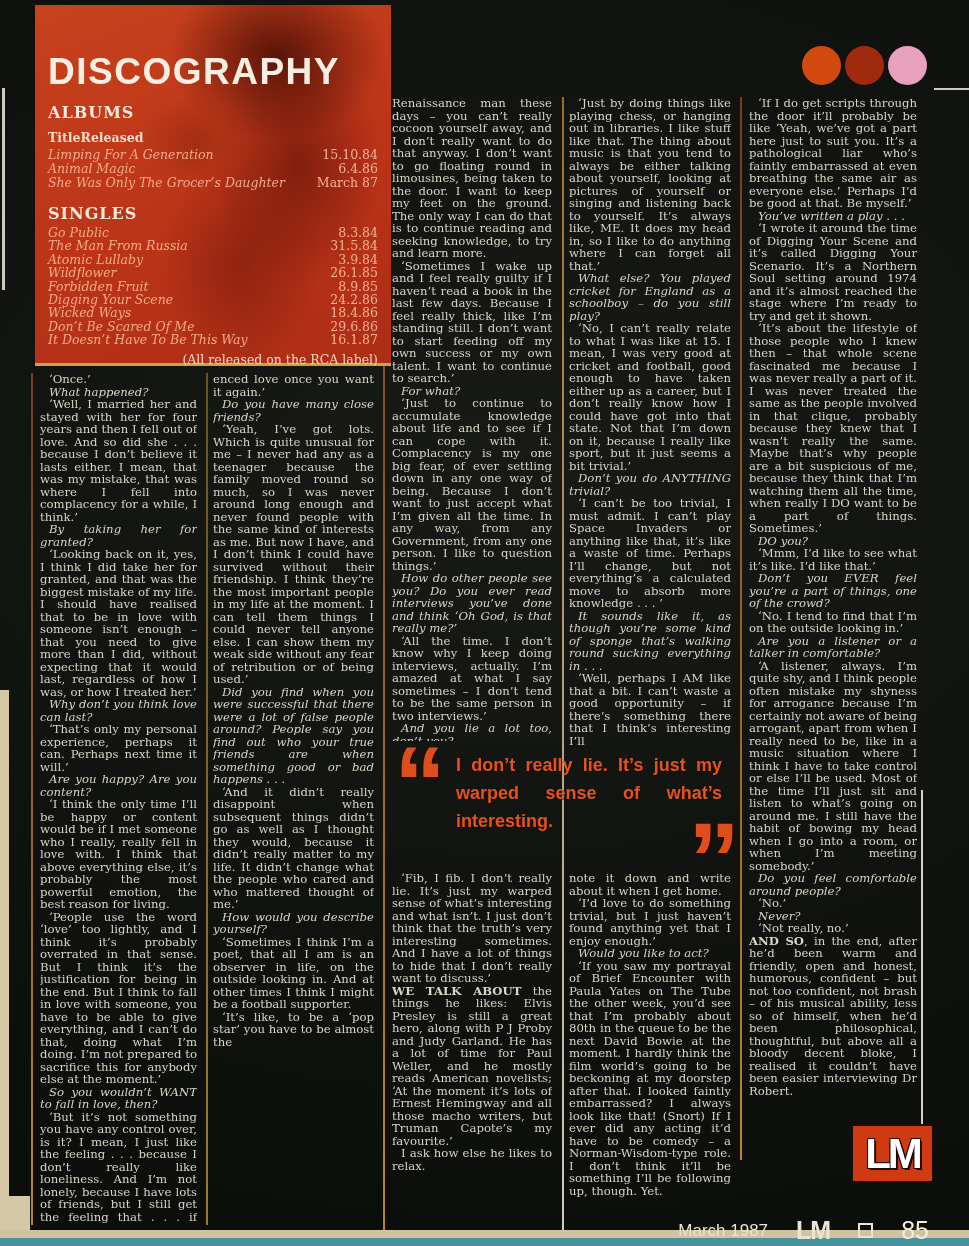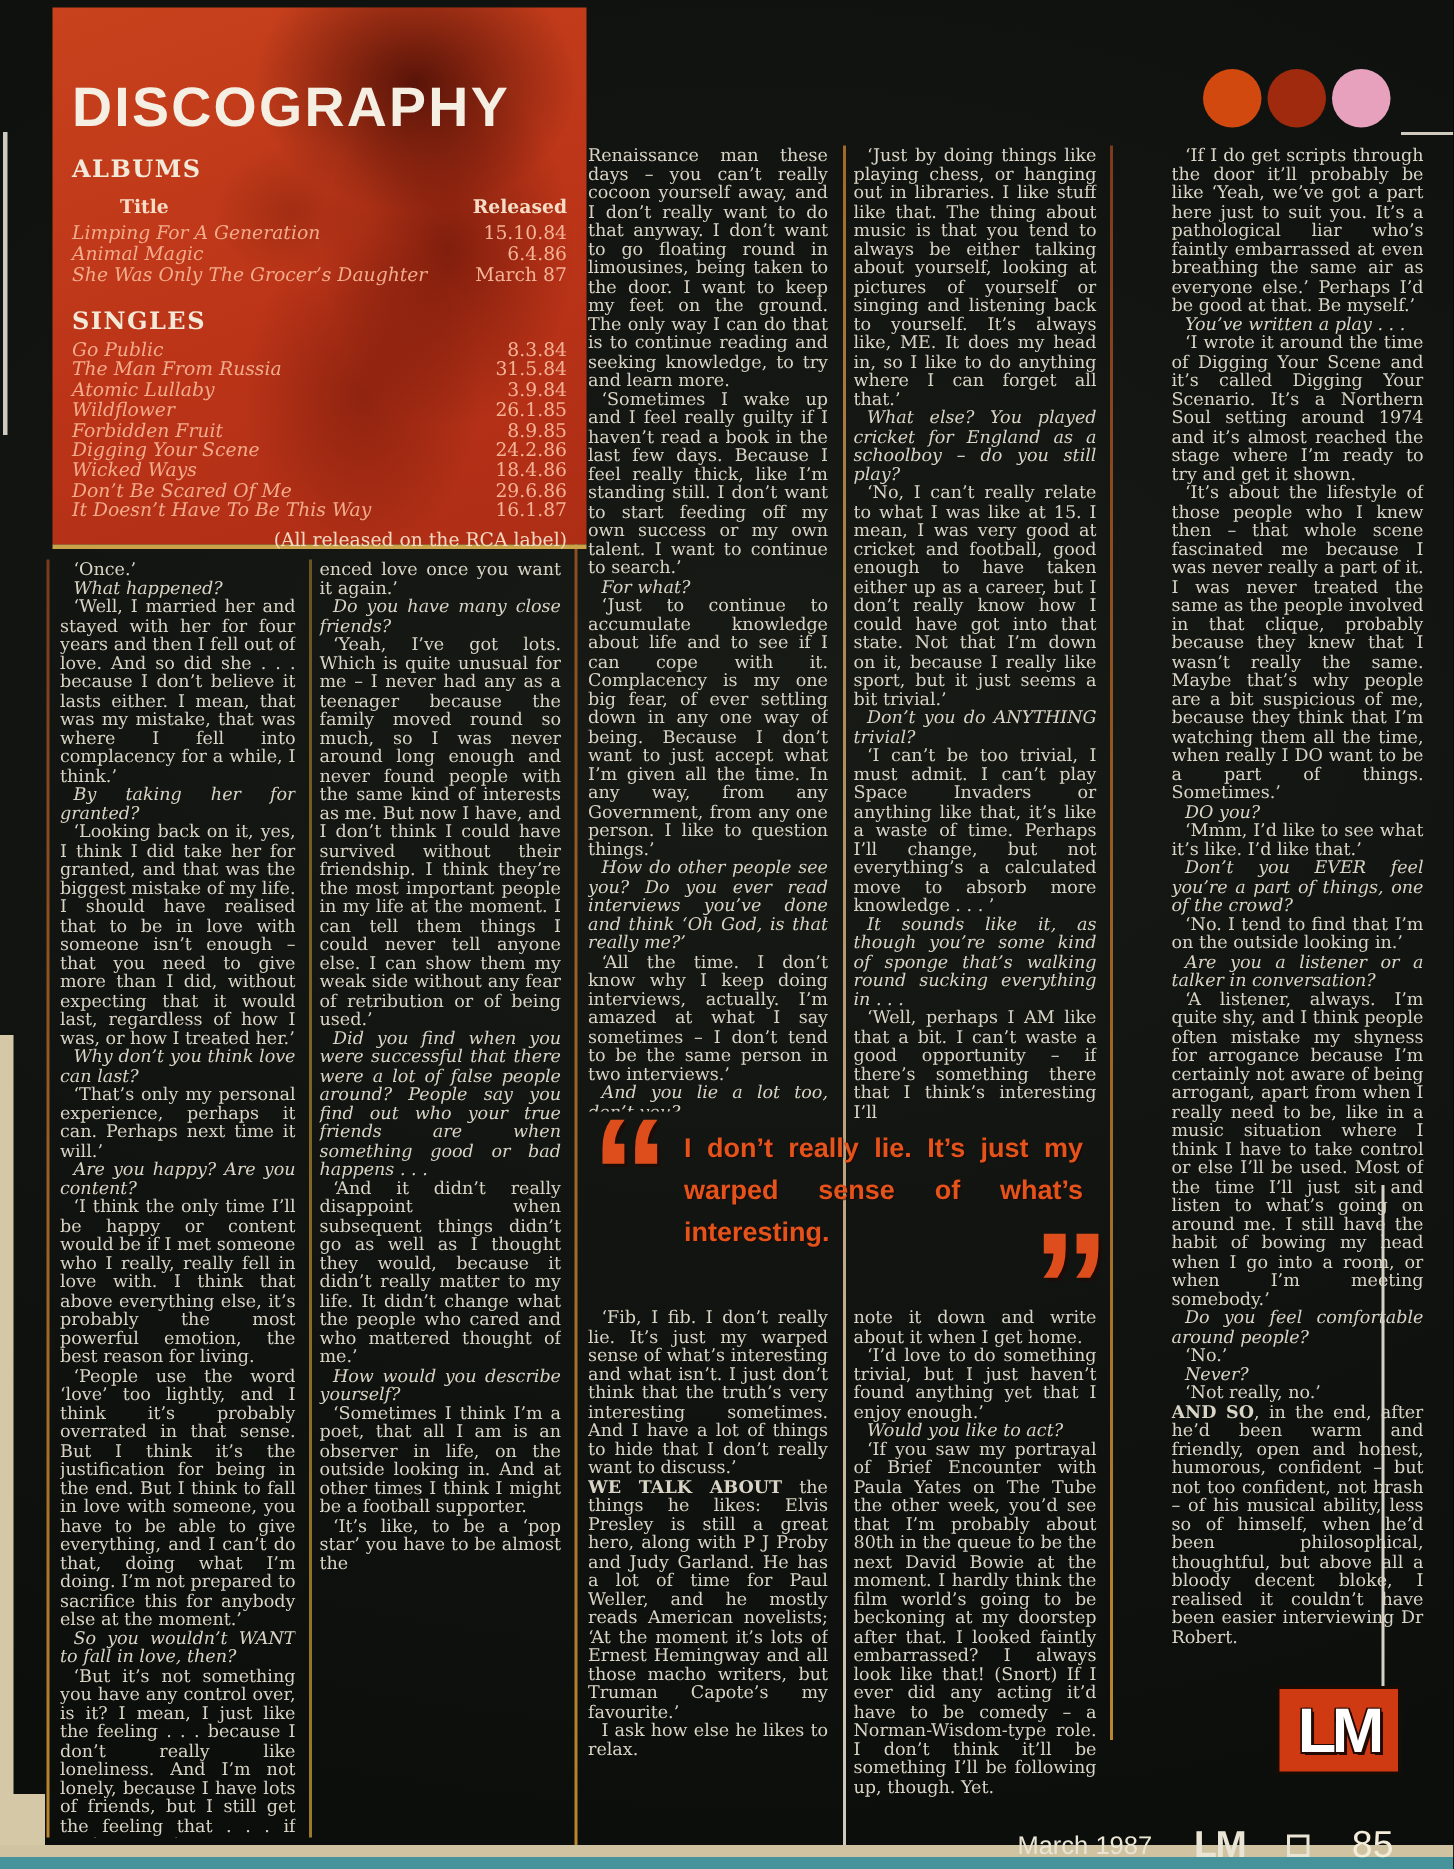--- a/index.html
+++ b/index.html
@@ -15,22 +15,22 @@
       radial-gradient(150px 120px at 68% 14%, rgba(55,7,2,.75), rgba(55,7,2,0) 72%),
       radial-gradient(120px 170px at 74% 45%, rgba(80,12,4,.55), rgba(80,12,4,0) 70%),
       radial-gradient(110px 150px at 58% 72%, rgba(95,18,6,.45), rgba(95,18,6,0) 72%),
       radial-gradient(70px 60px at 45% 38%, rgba(120,30,10,.4), transparent 75%);}
   .disco-title{position:relative;margin:0;padding-top:48px;font:800 37px/1 "Liberation Sans",sans-serif;
                color:#f5efe3;letter-spacing:1.5px;}
   .disco-h2{position:relative;margin:0;font-family:"DejaVu Serif",serif;font-weight:bold;
             color:#f3e9d9;font-size:16px;letter-spacing:1px;}
   .albums-h{margin-top:13px;}
   .singles-h{margin-top:14px;}
-  .disc-tablehead{position:relative;display:flex;justify-content:space-between;margin-top:9px;
-                  font:bold 12.5px/14px "DejaVu Serif",serif;color:#f7ddc6;margin-left:32px;}
+  .disc-tablehead{position:relative;display:flex;justify-content:flex-start;margin-top:9px;
+                  font:bold 12.5px/14px "DejaVu Serif",serif;color:#f7ddc6;}
   .disc-rows{position:relative;margin-top:3px;}
   .disc-row{display:flex;justify-content:space-between;font:italic 12.5px/14px "DejaVu Serif",serif;color:#f2ab8b;}
   .disc-row .disc-date{font-style:normal;color:#f4b396;}
   .singles-rows .disc-row{line-height:13.4px;}
   .rca-note{position:relative;text-align:right;margin-top:5px;font:12.5px "DejaVu Serif",serif;color:#f6d9c0;}
 
   
   .dots{position:absolute;left:802px;top:46px;display:flex;}
   .dot{width:39px;height:39px;border-radius:50%;margin-right:4px;}
   .dot-o{background:#d1490f;}
@@ -43,21 +43,21 @@
   .col p{margin:0;text-indent:9px;}
   .col p.cont,.col p.lead{text-indent:0;}
   .col p.q{font-style:italic;}
   .col p b{font-weight:bold;font-style:normal;}
   #col1{left:40px;top:373px;width:157px;height:852px;}
   #col2{left:213px;top:373px;width:161px;height:852px;}
   #col3a{left:392px;top:97px;width:160px;height:644px;}
   #col3b{left:392px;top:872px;width:160px;height:356px;}
   #col4a{left:569px;top:97px;width:162px;height:662px;}
   #col4b{left:569px;top:872px;width:162px;height:356px;}
-  #col5{left:749px;top:97px;width:168px;height:1068px;margin-left:32px;}
+  #col5{left:749px;top:97px;width:168px;height:1068px;}
 
   
   .pullquote{position:absolute;left:392px;top:737px;width:348px;height:132px;}
   .open-quote,.close-quote{position:absolute;font:900 104px/0.9 "Liberation Sans",sans-serif;
       color:#dd4e1c;text-shadow:2px 2px 0 rgba(40,5,0,.55);}
   .open-quote{left:2px;top:0px;}
   .close-quote{right:0px;bottom:-38px;}
   .pq-text{position:absolute;left:64px;top:14px;width:266px;margin:0;
       font:bold 18px/28px "Liberation Sans",sans-serif;color:#e5531b;text-align:justify;
       text-shadow:1px 1px 0 rgba(30,4,0,.6);word-spacing:3px;}
@@ -233,21 +233,21 @@
     </div>
   <div class="col" id="col5">
       <p class="a">‘If I do get scripts through the door it’ll probably be like ‘Yeah, we’ve got a part here just to suit you. It’s a pathological liar who’s faintly embarrassed at even breathing the same air as everyone else.’ Perhaps I’d be good at that. Be myself.’</p>
       <p class="q">You’ve written a play . . .</p>
       <p class="a">‘I wrote it around the time of Digging Your Scene and it’s called Digging Your Scenario. It’s a Northern Soul setting around 1974 and it’s almost reached the stage where I’m ready to try and get it shown.</p>
       <p class="a">‘It’s about the lifestyle of those people who I knew then – that whole scene fascinated me because I was never really a part of it. I was never treated the same as the people involved in that clique, probably because they knew that I wasn’t really the same. Maybe that’s why people are a bit suspicious of me, because they think that I’m watching them all the time, when really I DO want to be a part of things. Sometimes.’</p>
       <p class="q">DO you?</p>
       <p class="a">‘Mmm, I’d like to see what it’s like. I’d like that.’</p>
       <p class="q">Don’t you EVER feel you’re a part of things, one of the crowd?</p>
       <p class="a">‘No. I tend to find that I’m on the outside looking in.’</p>
-      <p class="q">Are you a listener or a talker in conversation?</p>
+      <p class="q">Are you a listener or a talker in comfortable?</p>
       <p class="a">‘A listener, always. I’m quite shy, and I think people often mistake my shyness for arrogance because I’m certainly not aware of being arrogant, apart from when I really need to be, like in a music situation where I think I have to take control or else I’ll be used. Most of the time I’ll just sit and listen to what’s going on around me. I still have the habit of bowing my head when I go into a room, or when I’m meeting somebody.’</p>
       <p class="q">Do you feel comfortable around people?</p>
       <p class="a">‘No.’</p>
       <p class="q">Never?</p>
       <p class="a">‘Not really, no.’</p>
       <p class="lead"><b>AND SO</b>, in the end, after he’d been warm and friendly, open and honest, humorous, confident – but not too confident, not brash – of his musical ability, less so of himself, when he’d been philosophical, thoughtful, but above all a bloody decent bloke, I realised it couldn’t have been easier interviewing Dr Robert.</p>
     </div>
 
   <div class="pullquote">
     <span class="open-quote">“</span>

